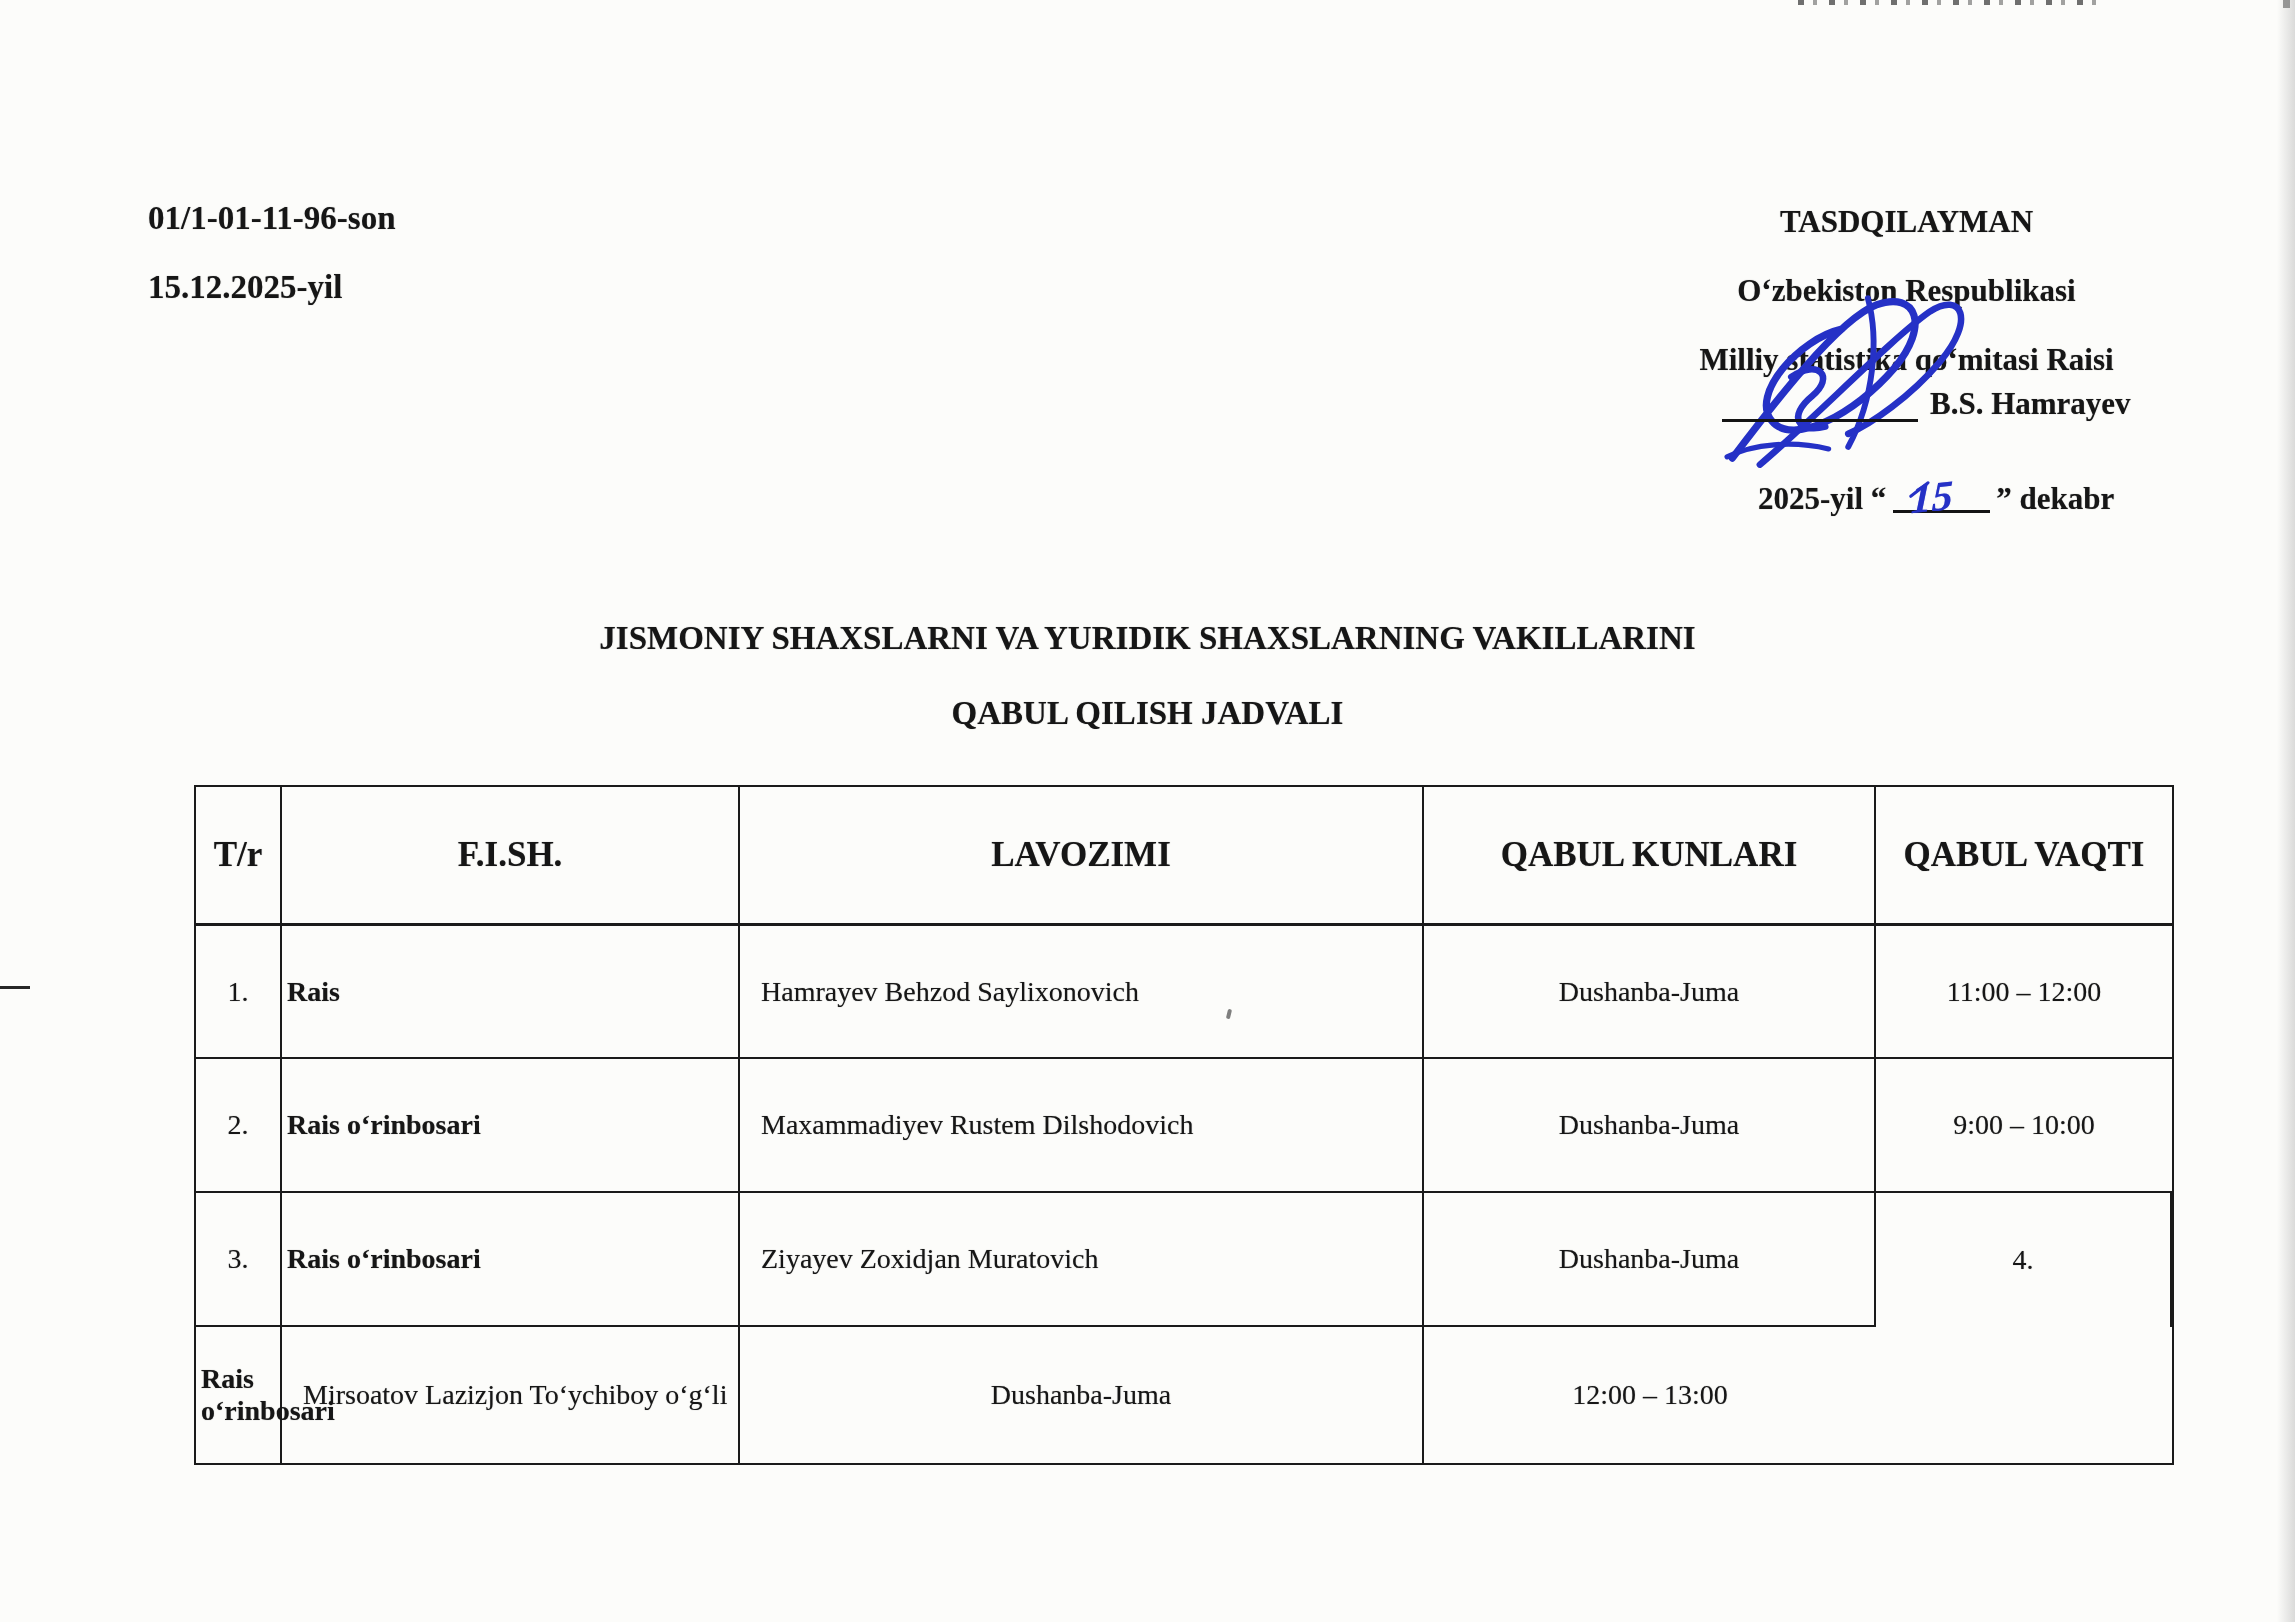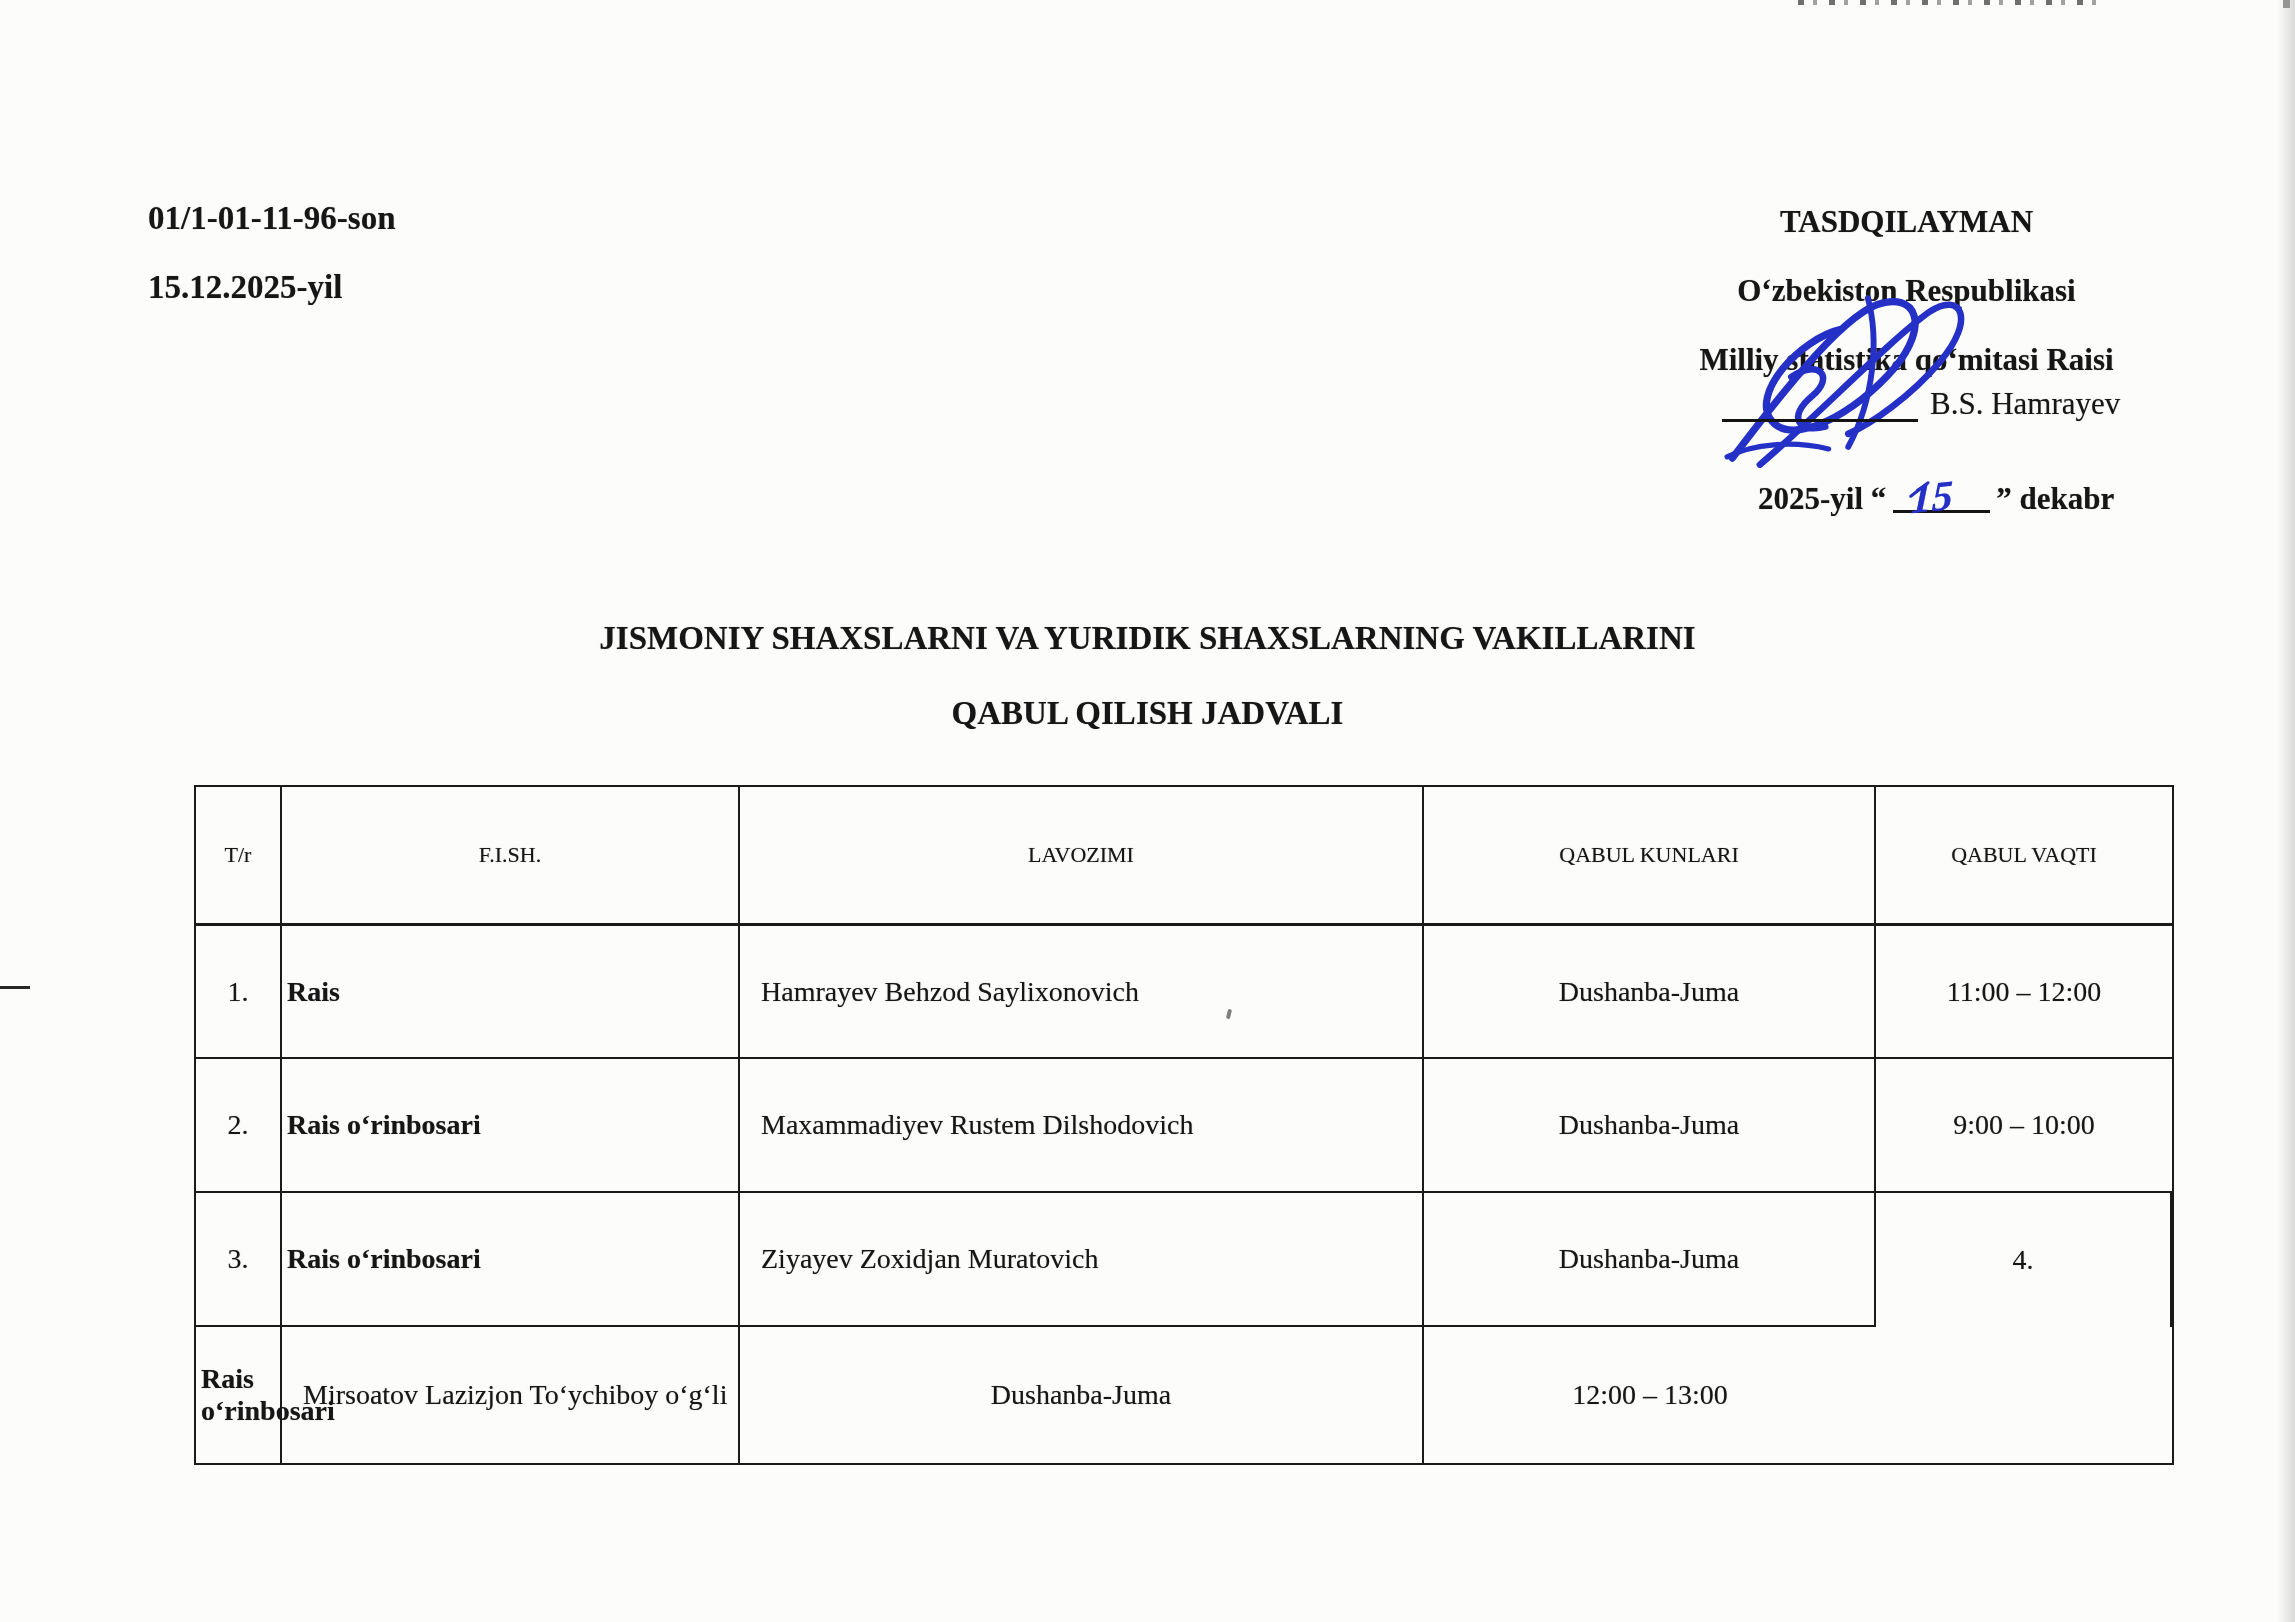--- a/index.html
+++ b/index.html
@@ -33,21 +33,21 @@
   
   .ref-block{position:absolute;left:148px;top:184px;font-weight:bold;font-size:33px;line-height:69px;}
   .approval-block{
     position:absolute;left:1684px;top:187px;width:445px;
     text-align:center;font-weight:bold;font-size:31px;line-height:69px;
   }
 
   
   .signature-svg{position:absolute;left:1714px;top:293px;width:275px;height:177px;}
   .sig-underline{position:absolute;left:1722px;top:419px;width:196px;height:3.3px;background:#141414;}
-  .signer-name{position:absolute;left:1930px;top:386px;font-weight:normal;font-size:31px;white-space:nowrap;}
+  .signer-name{position:absolute;left:1930px;top:386px;font-weight:bold;font-size:31px;white-space:nowrap;}
   .date-line{position:absolute;left:1758px;top:451px;font-weight:bold;font-size:31px;white-space:nowrap;margin-top:25px;}
   .day-underline{
     display:inline-block;width:97px;height:34px;position:relative;
     border-bottom:3.9px solid #141414;margin:0 6.5px;vertical-align:-3.9px;
   }
   .day-hand{
     position:absolute;left:18.3px;bottom:-10.5px;
     color:#2531c6;font-size:42px;font-style:italic;font-weight:bold;
     transform:rotate(-6deg) skewX(-8deg);
     text-shadow:0 0 0.7px rgba(37,49,198,.6);
@@ -73,21 +73,21 @@
   }
   .cell{
     border-right:2px solid #1a1a1a;
     border-bottom:2.6px solid #1a1a1a;
     display:flex;align-items:center;justify-content:center;
     box-sizing:border-box;
     background:transparent;
   }
   .cell.col-last{border-right:none;}
   .cell.row-last{border-bottom:none;}
-  .cell.hdr{font-weight:normal;border-bottom:3.3px solid #1a1a1a;font-size:22px;}
+  .cell.hdr{font-weight:bold;border-bottom:3.3px solid #1a1a1a;font-size:35px;}
   .cell.pos{justify-content:flex-start;padding-left:5px;font-weight:bold;}
   .cell.name{justify-content:flex-start;padding-left:21px;}
 </style>
 </head>
 <body>
 
 <div class="page">
 
   <div class="top-edge-frag"></div>
   <div class="corner-frag"></div>

